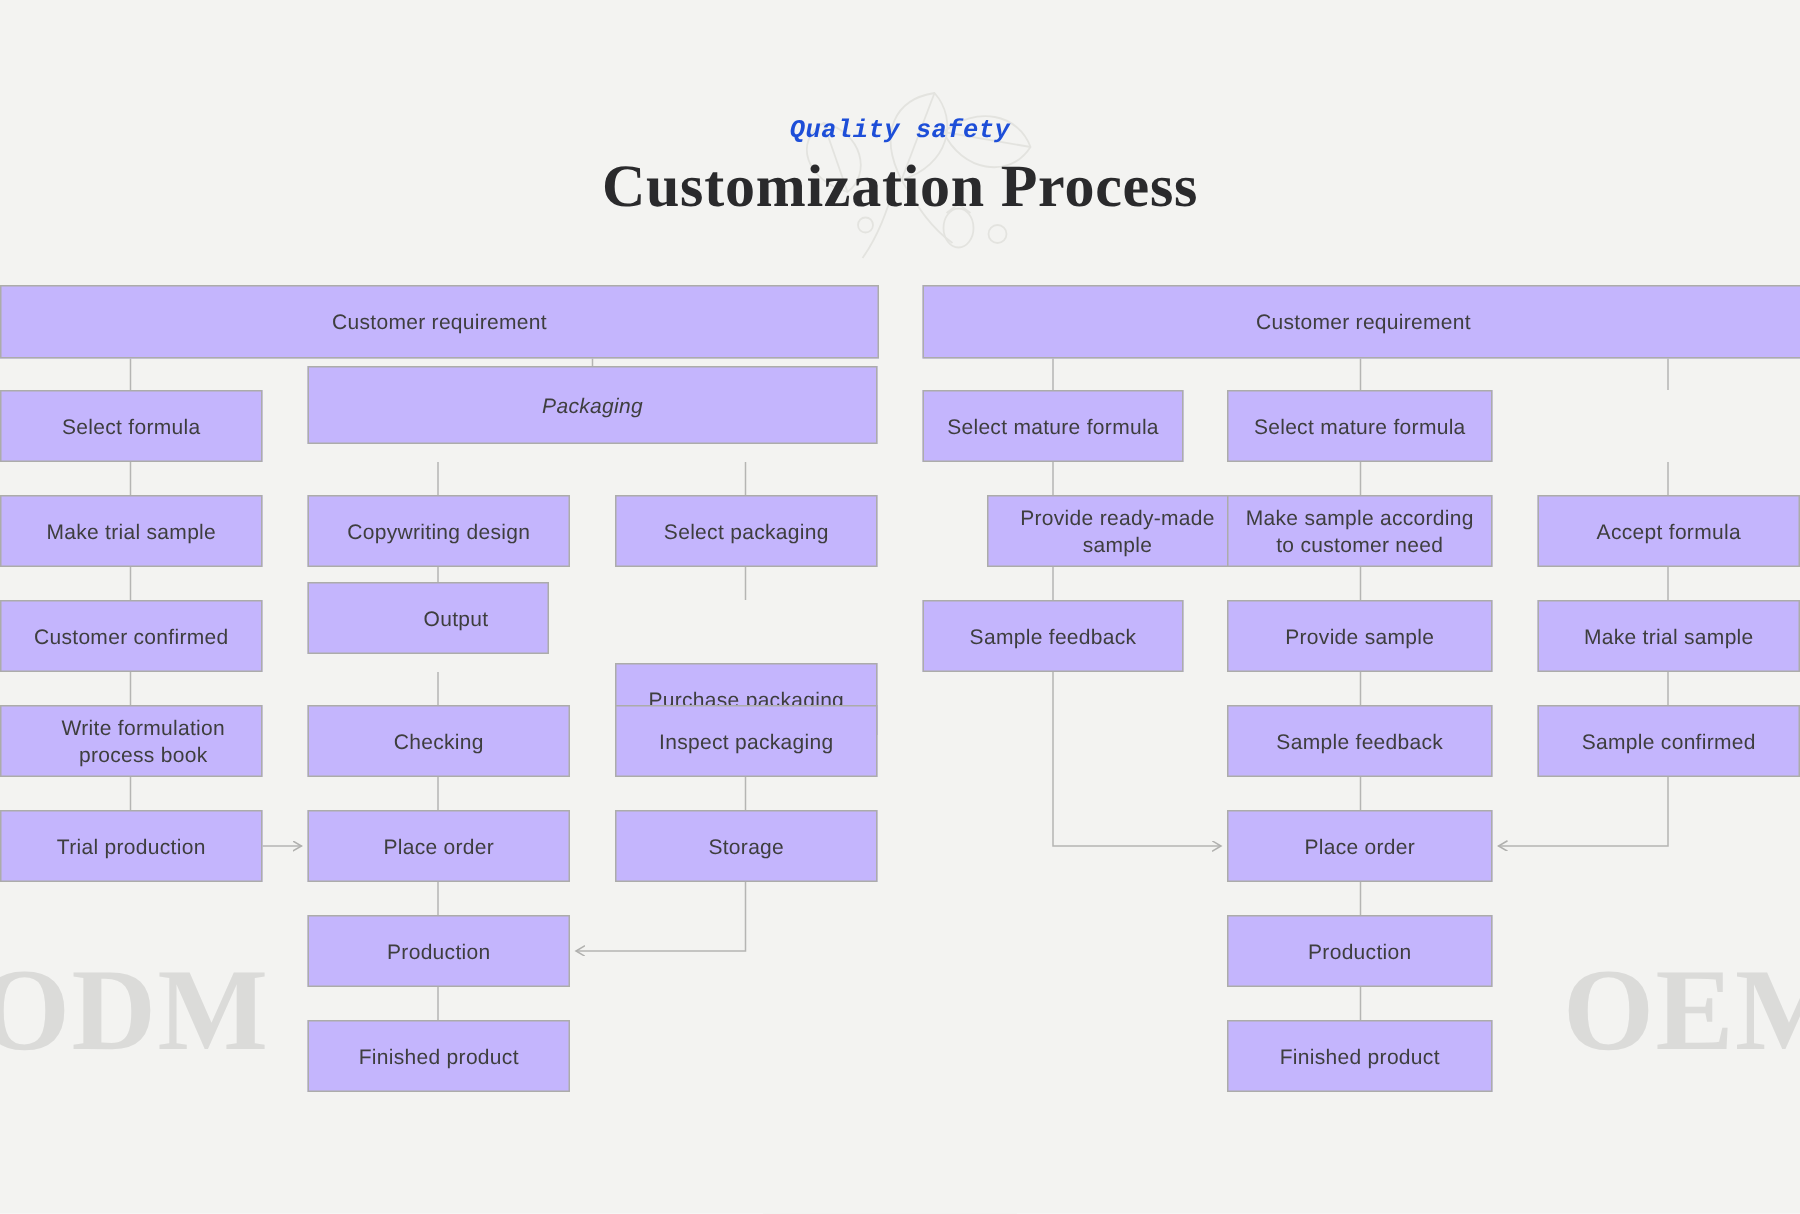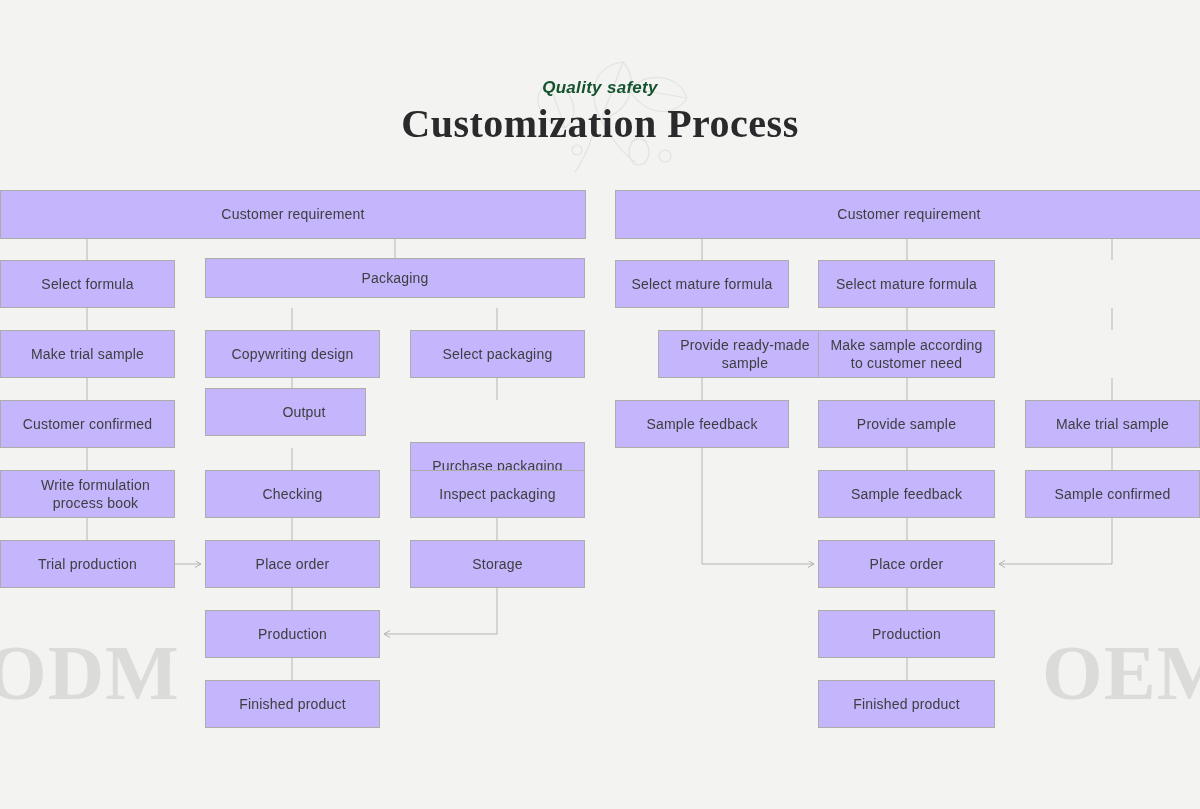--- a/index.html
+++ b/index.html
@@ -7,23 +7,23 @@
     position:relative;
     width:1200px;height:809px;
     background:#f3f3f1;
     overflow:hidden;
     font-family:"Liberation Sans", sans-serif;
   }
   
   .header{position:absolute;left:0;top:0;width:1200px;text-align:center;z-index:2;}
   .eyebrow{
     position:absolute;left:0;top:78px;width:1200px;
-    font-family:Liberation Sans, sans-serif;
+    font-family:Liberation Mono, monospace;
     font-style:italic;font-weight:600;font-size:17px;
-    color:#14532d;letter-spacing:.3px;
+    color:#1d4ed8;letter-spacing:.3px;
   }
   .title{
     position:absolute;left:0;top:100px;width:1200px;
     font-family:"Liberation Serif", serif;
     font-weight:700;font-size:40px;
     color:#2a2a2c;letter-spacing:.5px;
   }
   .leaf-deco{position:absolute;left:505px;top:58px;z-index:1;}
   .leaf-deco path, .leaf-deco ellipse, .leaf-deco circle{
     fill:none;stroke:#e3e3df;stroke-width:1.2;
@@ -121,21 +121,21 @@
         <polyline points="702,448 702,564 814,564" marker-end="url(#arrowhead)"></polyline>
         <polyline points="1112,518 1112,564 999,564" marker-end="url(#arrowhead)"></polyline>
       </svg>
 
   <div class="node" style="left: 0px; top: 190px; width: 586px; height: 49px;">Customer requirement</div>
       <div class="node" style="left: 0px; top: 260px; width: 175px; height: 48px;">Select formula</div>
       <div class="node" style="left: 0px; top: 330px; width: 175px; height: 48px;">Make trial sample</div>
       <div class="node" style="left: 0px; top: 400px; width: 175px; height: 48px;">Customer confirmed</div>
       <div class="node" style="left: 0px; top: 470px; width: 175px; height: 48px; padding-left: 26px;">Write formulation process book</div>
       <div class="node" style="left: 0px; top: 540px; width: 175px; height: 48px;">Trial production</div>
-      <div class="node" style="left: 205px; top: 258px; width: 380px; height: 40px;">Packaging</div>
+      <div class="node" style="left: 205px; top: 244px; width: 380px; height: 52px; font-style: italic;">Packaging</div>
       <div class="node" style="left: 205px; top: 330px; width: 175px; height: 48px;">Copywriting design</div>
       <div class="node" style="left: 205px; top: 388px; width: 161px; height: 48px; padding-left: 47px;">Output</div>
       <div class="node" style="left: 205px; top: 470px; width: 175px; height: 48px;">Checking</div>
       <div class="node" style="left: 205px; top: 540px; width: 175px; height: 48px;">Place order</div>
       <div class="node" style="left: 205px; top: 610px; width: 175px; height: 48px;">Production</div>
       <div class="node" style="left: 205px; top: 680px; width: 175px; height: 48px;">Finished product</div>
       <div class="node" style="left: 410px; top: 330px; width: 175px; height: 48px;">Select packaging</div>
       <div class="node" style="left: 410px; top: 400px; width: 175px; height: 48px; margin-top: 42px;">Purchase packaging</div>
       <div class="node" style="left: 410px; top: 470px; width: 175px; height: 48px;">Inspect packaging</div>
       <div class="node" style="left: 410px; top: 540px; width: 175px; height: 48px;">Storage</div>
@@ -143,17 +143,18 @@
       <div class="node" style="left: 615px; top: 260px; width: 174px; height: 48px;">Select mature formula</div>
       <div class="node" style="left: 615px; top: 330px; width: 174px; height: 48px; margin-left: 43px;">Provide ready-made sample</div>
       <div class="node" style="left: 615px; top: 400px; width: 174px; height: 48px;">Sample feedback</div>
       <div class="node" style="left: 818px; top: 260px; width: 177px; height: 48px;">Select mature formula</div>
       <div class="node" style="left: 818px; top: 330px; width: 177px; height: 48px;">Make sample according to customer need</div>
       <div class="node" style="left: 818px; top: 400px; width: 177px; height: 48px;">Provide sample</div>
       <div class="node" style="left: 818px; top: 470px; width: 177px; height: 48px;">Sample feedback</div>
       <div class="node" style="left: 818px; top: 540px; width: 177px; height: 48px;">Place order</div>
       <div class="node" style="left: 818px; top: 610px; width: 177px; height: 48px;">Production</div>
       <div class="node" style="left: 818px; top: 680px; width: 177px; height: 48px;">Finished product</div>
+      <div class="node" style="left: 1025px; top: 330px; width: 175px; height: 48px;">Accept formula</div>
       <div class="node" style="left: 1025px; top: 400px; width: 175px; height: 48px;">Make trial sample</div>
       <div class="node" style="left: 1025px; top: 470px; width: 175px; height: 48px;">Sample confirmed</div>
     </div>
 
 </div>
 
 </body></html>

